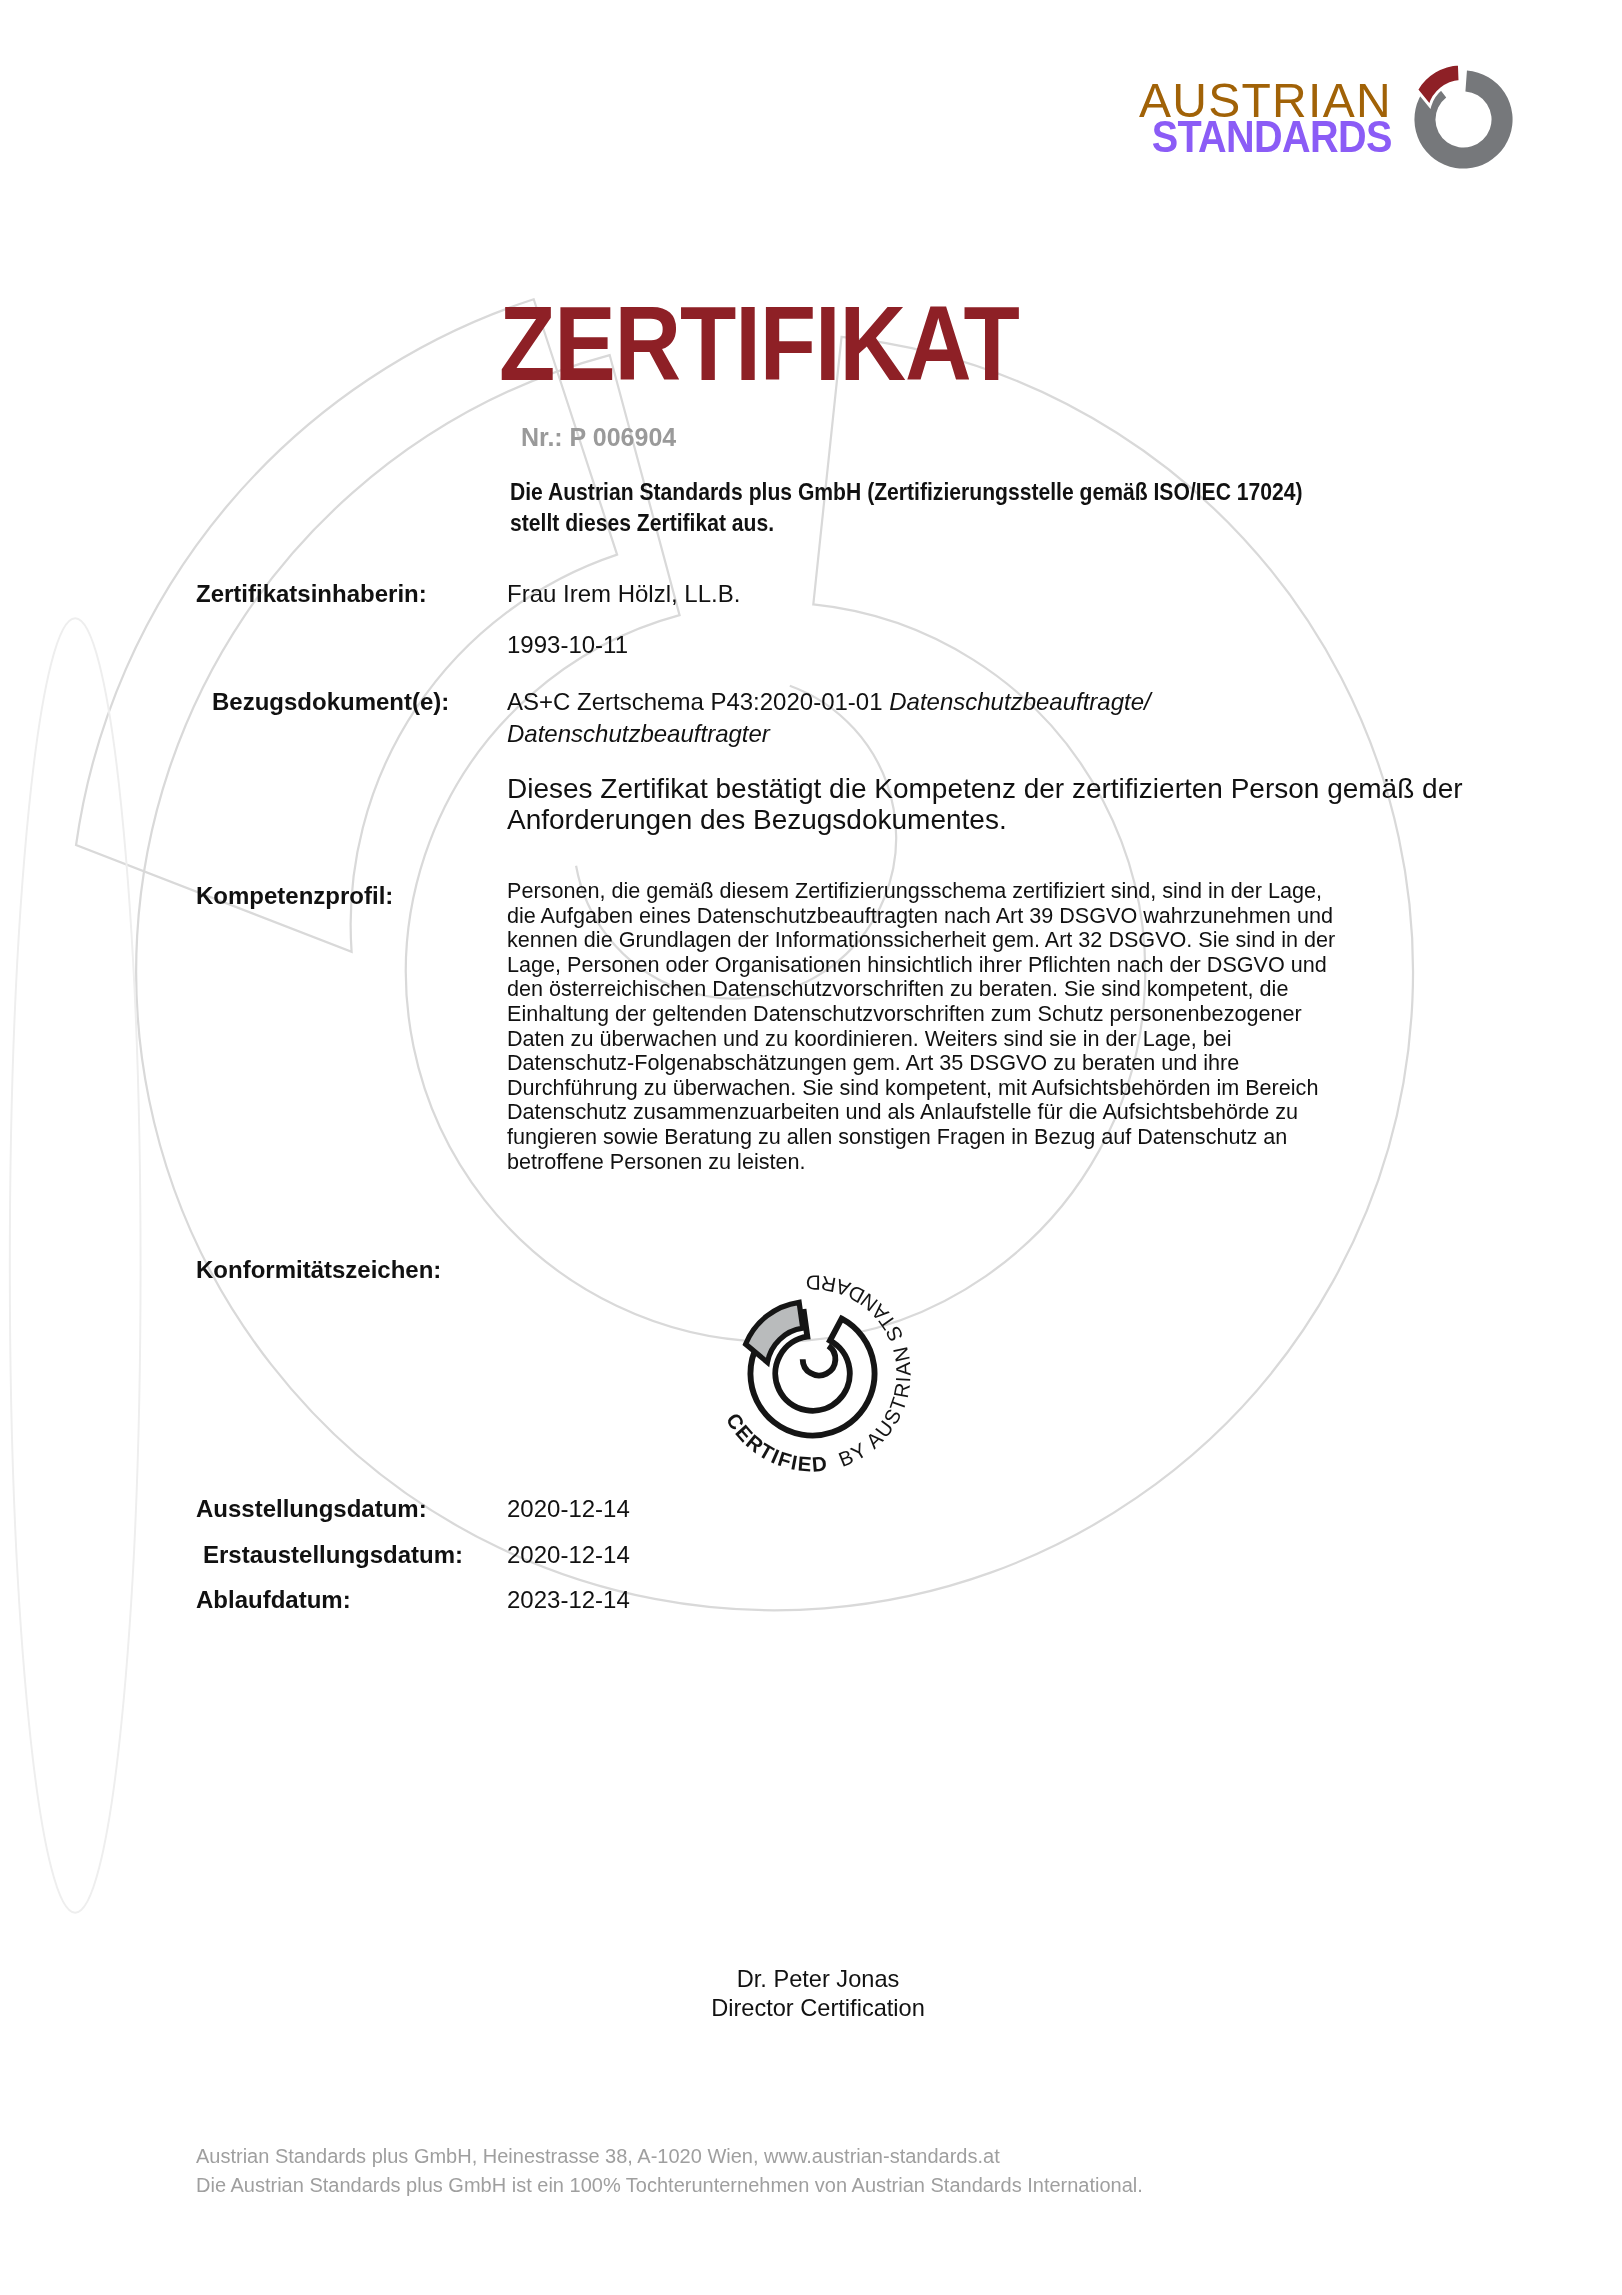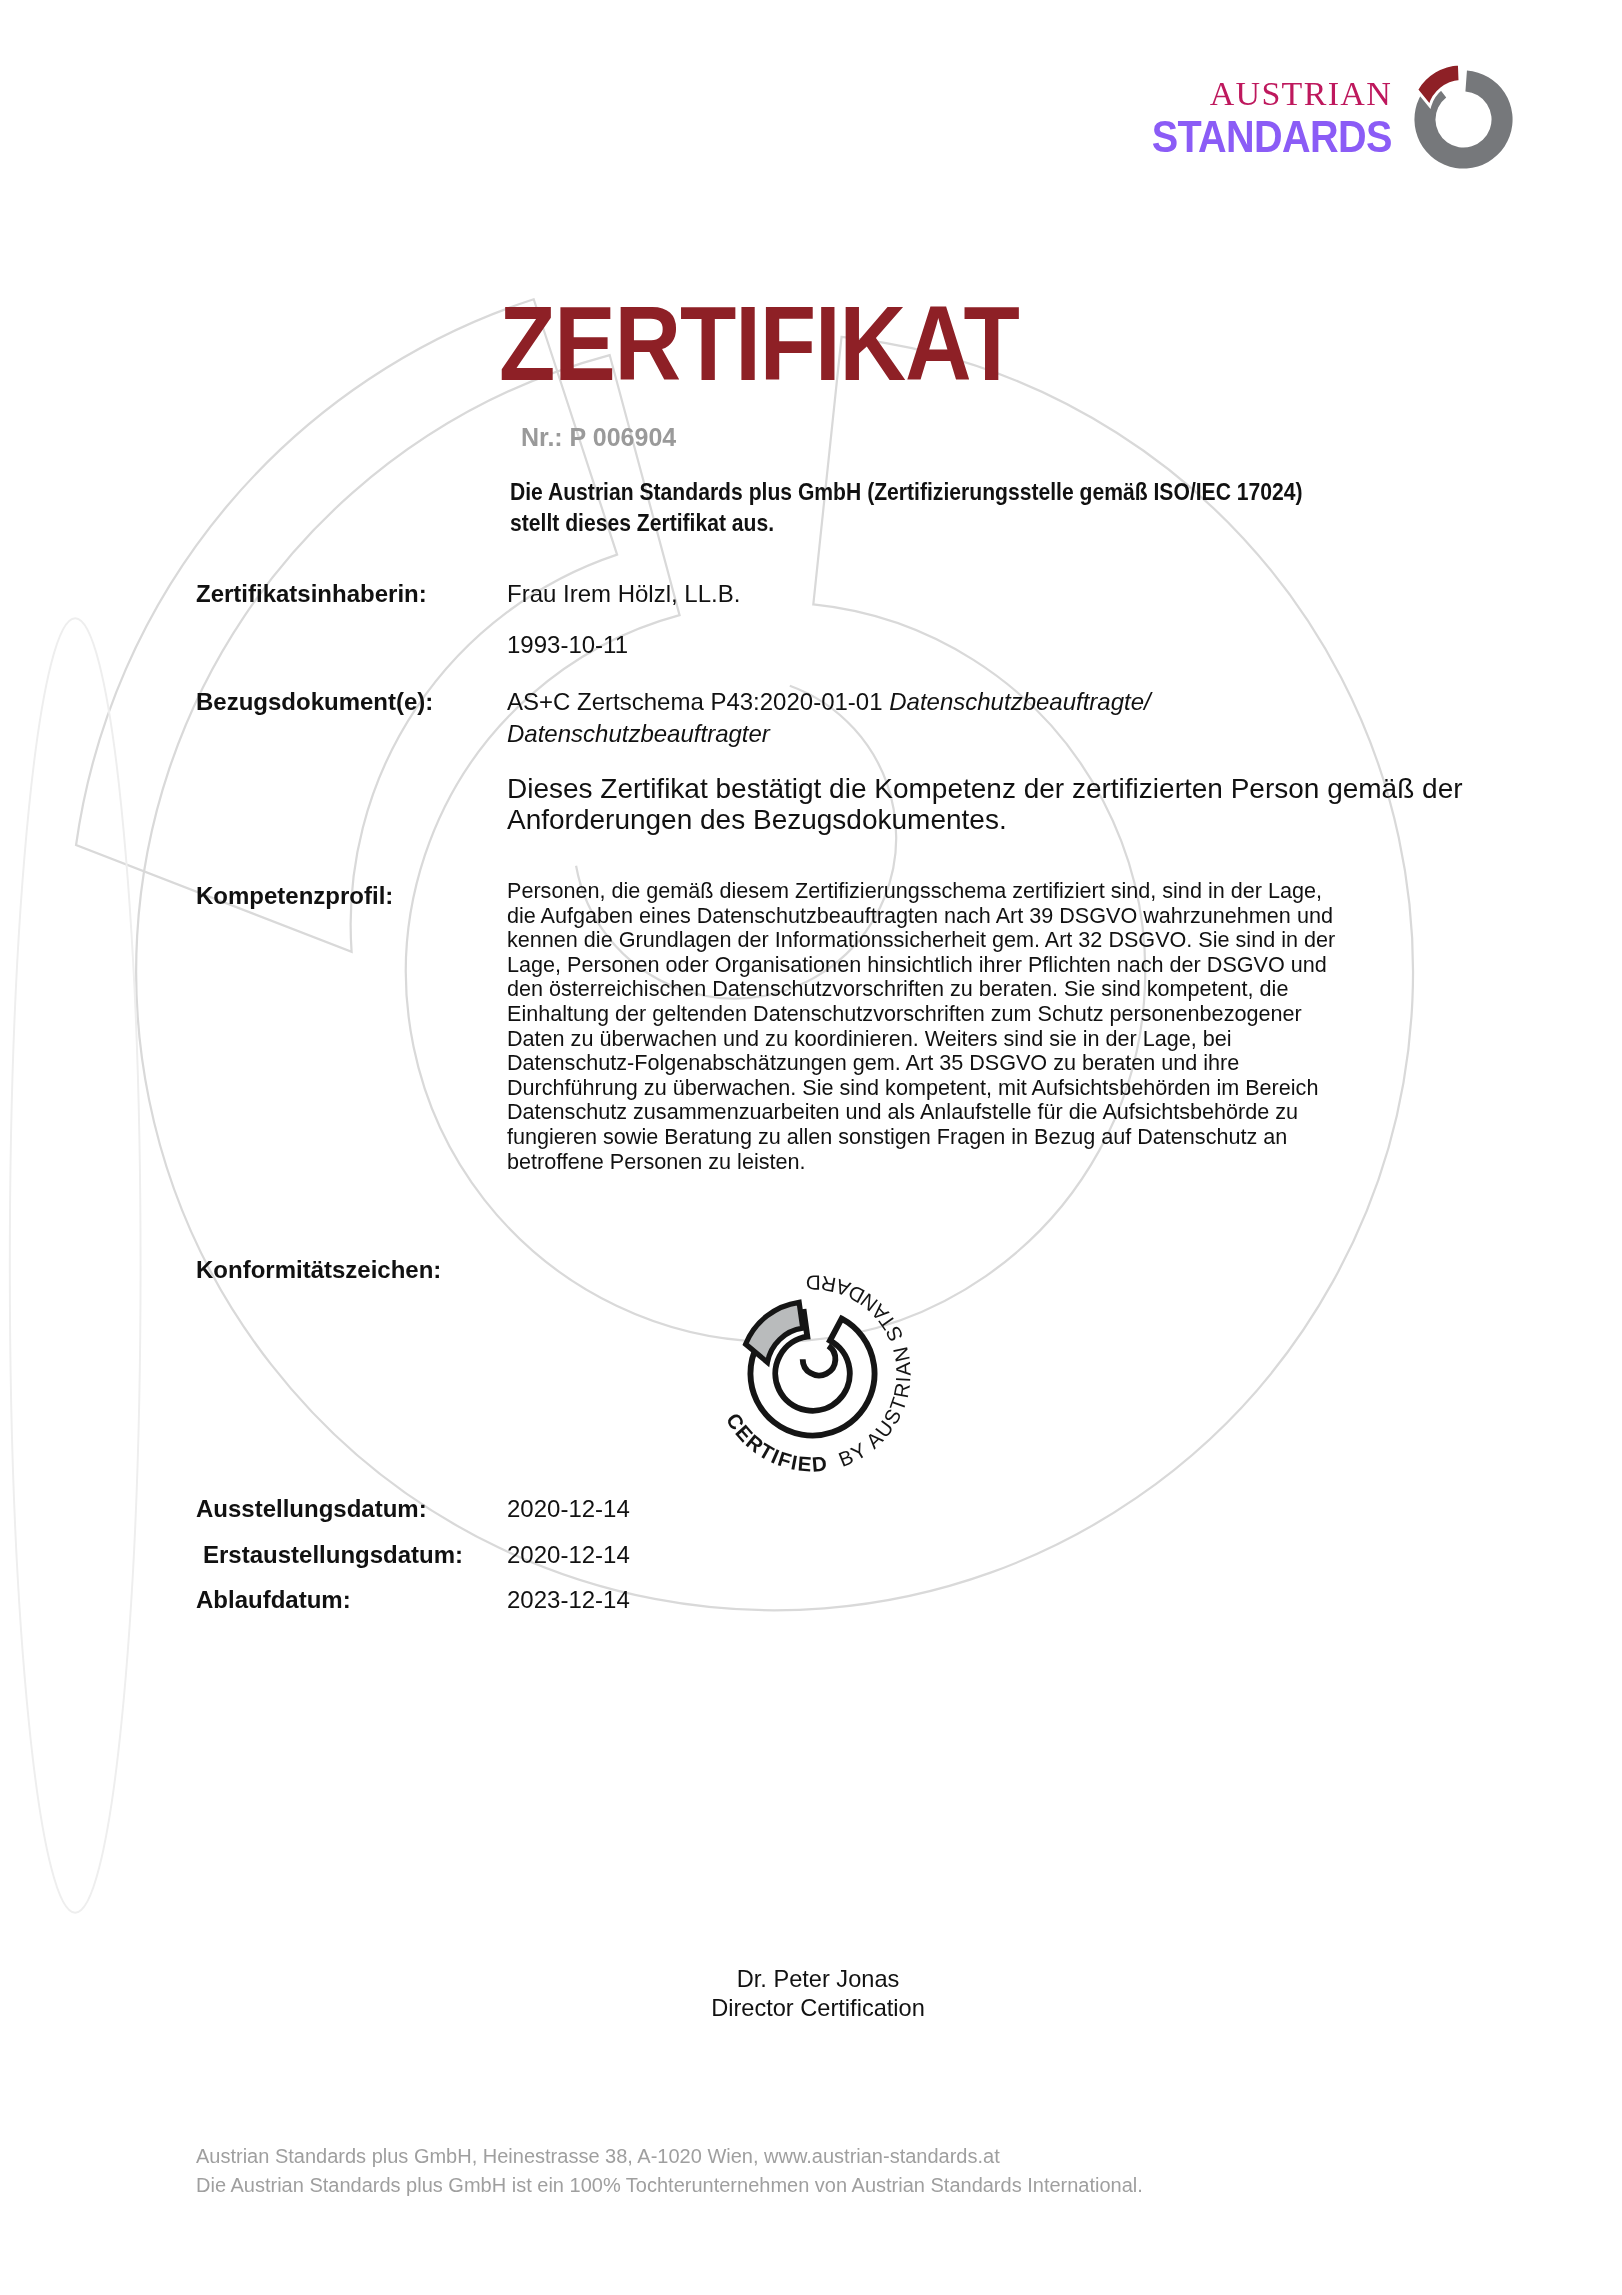--- a/index.html
+++ b/index.html
@@ -13,22 +13,22 @@
   }
   .abs{position:absolute;}
   .layer{position:absolute;z-index:1;}
   .wm{position:absolute;z-index:0;}
   .condL{transform:scaleX(0.87);transform-origin:0 0;display:inline-block;white-space:nowrap;}
   .condR{transform-origin:100% 0;display:inline-block;white-space:nowrap;}
 
   
   .logo-austrian{
     top:77px;right:230px;
-    font-size:34px;line-height:1;font-weight:400;
-    letter-spacing:1.3px;color:#be185d;text-align:right;font-family:Liberation Serif, serif;
+    font-size:48px;line-height:1;font-weight:400;
+    letter-spacing:1.3px;color:#a16207;text-align:right;
   }
   .logo-standards{
     top:115px;right:230px;
     font-size:44px;line-height:1;font-weight:700;
     letter-spacing:-0.7px;color:#8b5cf6;text-align:right;
   }
   .logo-standards .condR{transform:scaleX(0.9);}
 
   
   .title{
@@ -118,21 +118,21 @@
 
   <div class="layer abs intro">
     <div><span class="condL">Die Austrian Standards plus GmbH (Zertifizierungsstelle gemäß ISO/IEC 17024)</span></div>
     <div><span class="condL">stellt dieses Zertifikat aus.</span></div>
   </div>
 
   <div class="layer abs lbl" style="top:582px;">Zertifikatsinhaberin:</div>
   <div class="layer abs val" style="top:582px;">Frau Irem Hölzl, LL.B.</div>
   <div class="layer abs val" style="top:633px;">1993-10-11</div>
 
-  <div class="layer abs lbl" style="top:690px;">Bezugsdokument(e):</div>
+  <div class="layer abs lbl" style="top:690px;margin-left:16px;">Bezugsdokument(e):</div>
   <div class="layer abs val" style="top:690px;">
     <span>AS+C Zertschema P43:2020-01-01</span>
     <span class="ital">Datenschutzbeauftragte/</span>
   </div>
   <div class="layer abs val ital" style="top:722px;">Datenschutzbeauftragter</div>
   <div class="layer abs note" style="top:773px;">
     <div>Dieses Zertifikat bestätigt die Kompetenz der zertifizierten Person gemäß der</div>
     <div>Anforderungen des Bezugsdokumentes.</div>
   </div>
 

